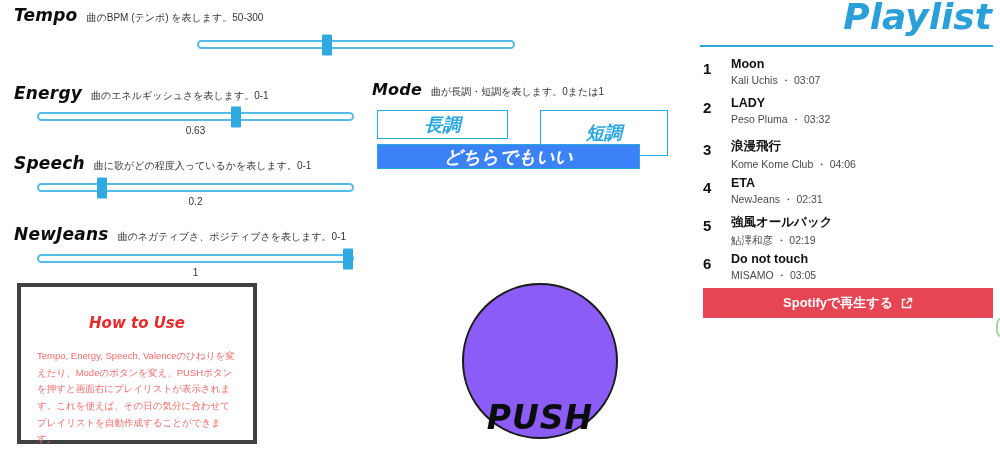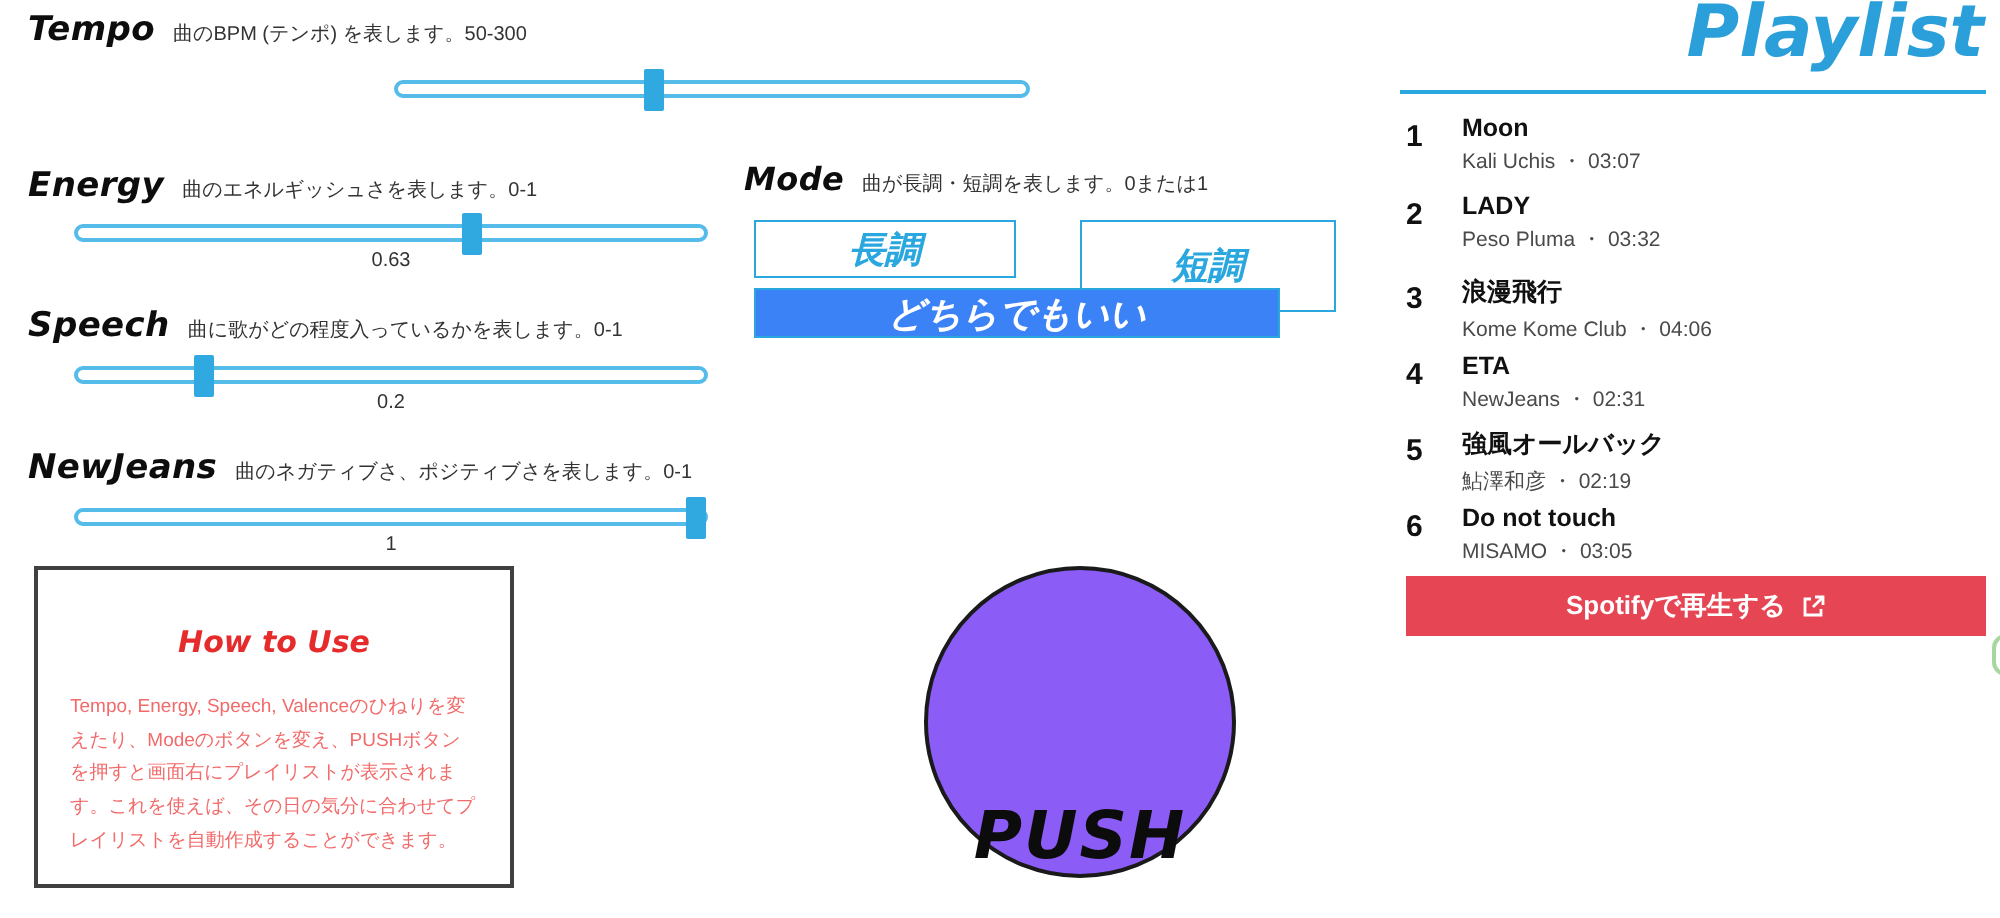--- a/index.html
+++ b/index.html
@@ -16,21 +16,21 @@
   .slider { position: absolute; height: 9px; background: #fff; border: 2px solid #55BCE9; border-radius: 6px; cursor: pointer; }
   .thumb { position: absolute; width: 10px; height: 21px; background: #2FA9DF; top: 50%; transform: translateY(-50%); border-radius: 1px; cursor: grab; }
   .slider-value { position: absolute; font-size: 10px; color: #333; text-align: center; }
 
   
   .btn { position: absolute; display: flex; align-items: center; justify-content: center; font-weight: bold; font-size: 18px; cursor: pointer; font-style: italic; }
   .btn-outline { background: #fff; border: 1px solid #2AA7DF; color: #2AA7DF; }
   .btn-solid { background: #3b82f6; border: 1px solid #2AA7DF; color: #fff; }
 
   
-  .howto { position: absolute; left: 17px; top: 283px; width: 240px; height: 161px; border: 2px solid #404040; background: #fff; }
+  .howto { position: absolute; left: 17px; top: 283px; width: 240px; height: 161px; border: 4px solid #404040; background: #fff; }
   .howto-title { margin-top: 27px; text-align: center; font-family: "DejaVu Sans", sans-serif; font-style: italic; font-weight: bold; font-size: 15px; color: #E52B2B; }
   .howto-body { margin: 16px 15px 0 16px; font-size: 9.5px; line-height: 1.75; color: #F26A6A; }
 
   
   .push { position: absolute; left: 462px; top: 283px; width: 156px; height: 156px; border-radius: 50%; background: #8b5cf6; border: 2px solid #1a1a1a; display: flex; align-items: flex-end; justify-content: center; cursor: pointer; }
   .push-label { font-family: "DejaVu Sans", sans-serif; font-style: italic; font-weight: bold; font-size: 33px; color: #0c0c0c; letter-spacing: 1px; }
 
   
   .playlist-title { position: absolute; top: -4px; right: 8px; font-family: "DejaVu Sans", sans-serif; font-style: italic; font-weight: bold; font-size: 36px; color: #2B9FD9; }
   .playlist-rule { position: absolute; left: 700px; top: 45px; width: 293px; height: 2px; background: #2AA7DF; }

